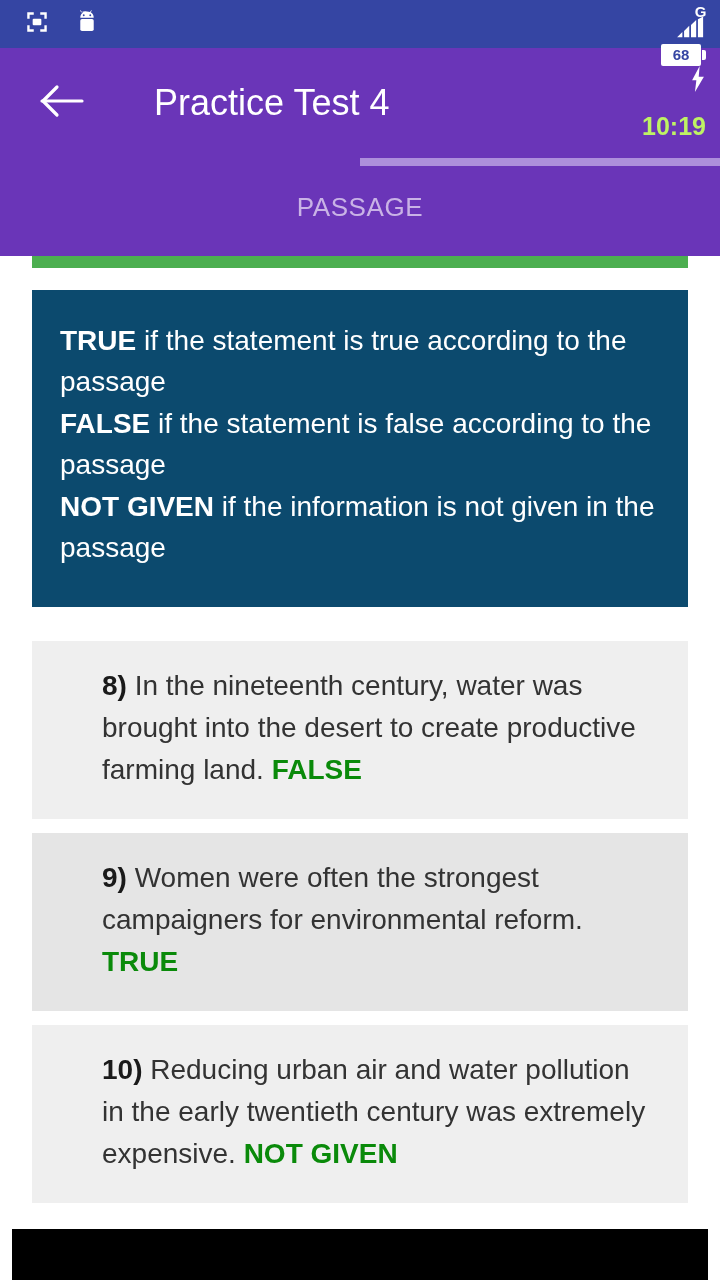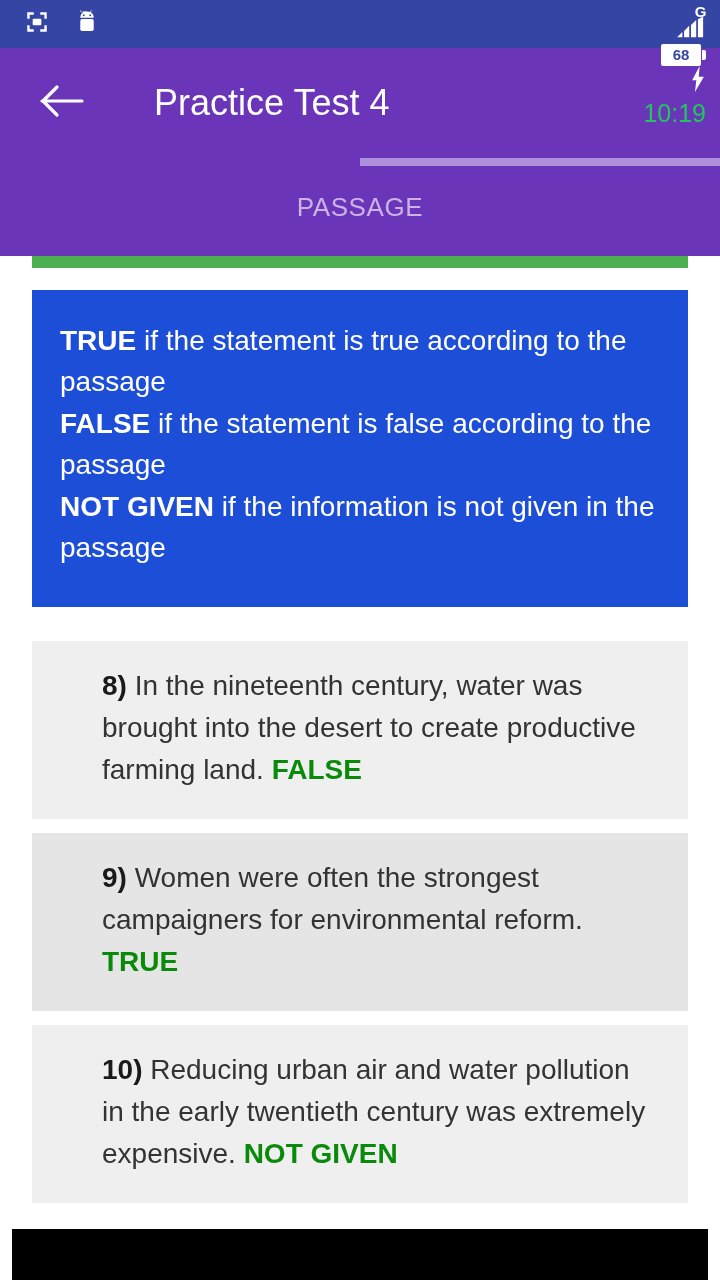--- a/index.html
+++ b/index.html
@@ -74,27 +74,27 @@
     line-height: 1;
   }
   .battery-cap {
     width: 4px;
     height: 10px;
     background: #ffffff;
     border-radius: 0 2px 2px 0;
     margin-left: 1px;
   }
   .clock {
-    color: #22c55e;
+    color: #bef264;
     font-size: 25px;
-    font-weight: 400;
+    font-weight: 700;
     letter-spacing: 0px;
     line-height: 1;
     position: relative;
-    top: 5px;
+    top: 18px;
   }
 
   
   .app-bar {
     background: #6a35b8;
     height: 110px;
     display: flex;
     align-items: center;
     padding-left: 36px;
     box-sizing: border-box;
@@ -156,21 +156,21 @@
     overflow: hidden;
   }
   .partial-green {
     height: 12px;
     background: #4caf50;
     margin: 0 32px;
   }
   .spacer-20 { height: 22px; }
 
   .teal-box {
-    background: #1d4ed8;
+    background: #0c4a6e;
     margin: 0 32px;
     padding: 30px 28px 38px 28px;
     box-sizing: border-box;
   }
   .teal-line {
     color: #ffffff;
     font-size: 28px;
     line-height: 1.48;
   }
   .teal-line b { font-weight: 700; }

